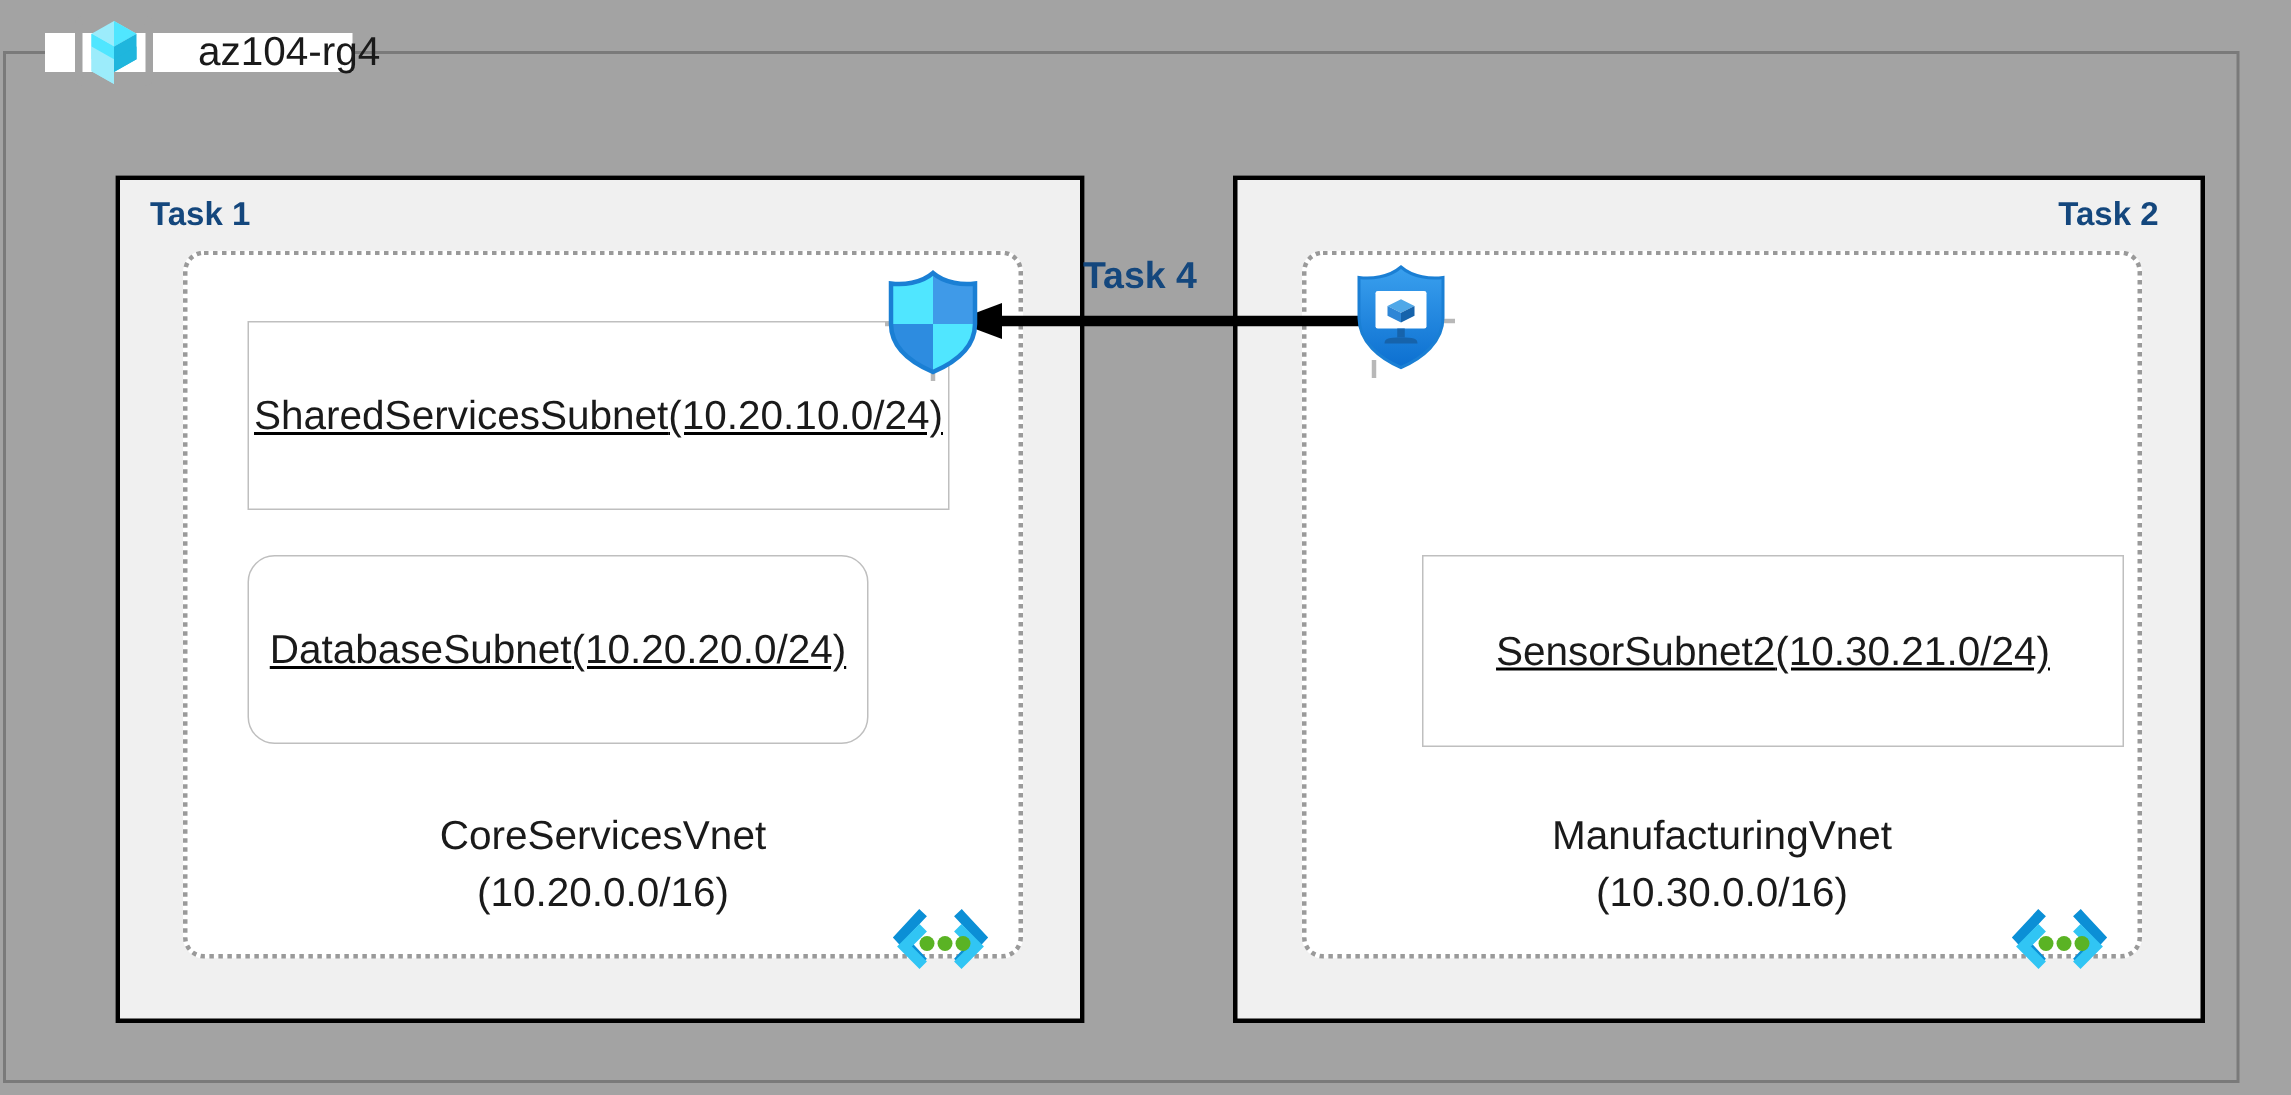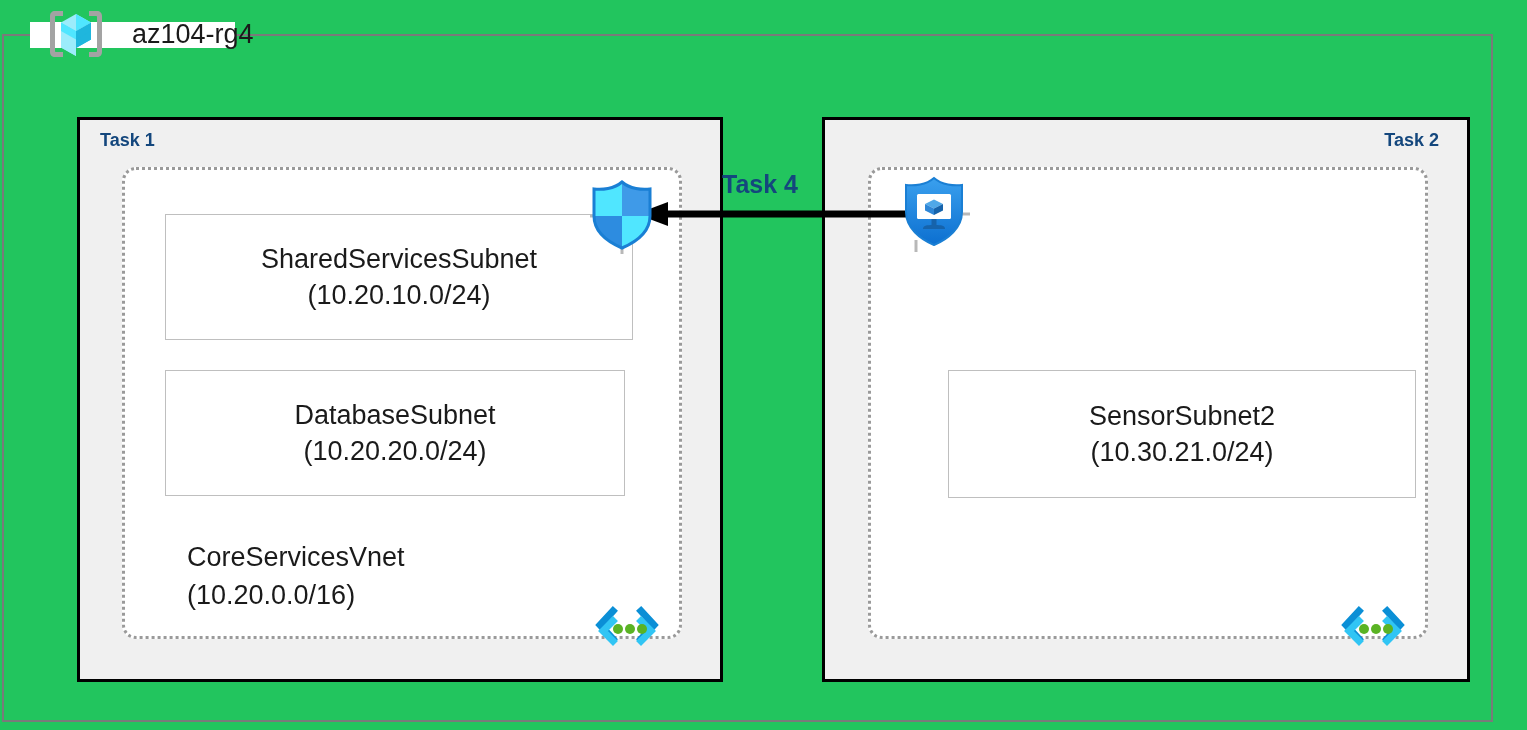--- a/index.html
+++ b/index.html
@@ -10,21 +10,21 @@
   }
   body {
     font-family: "Liberation Sans", sans-serif;
     -webkit-font-smoothing: antialiased;
   }
 
   #canvas {
     position: relative;
     width: 1527px;
     height: 730px;
-    background: #22c55e;
+    background: #a3a3a3;
     overflow: hidden;
   }
 
   
   .rg-frame {
     position: absolute;
     left: 2px;
     top: 34px;
     width: 1491px;
     height: 688px;
@@ -66,21 +66,21 @@
     box-sizing: border-box;
     background: #f0f0f0;
     border: 3px solid #000000;
   }
   #task-box-1 { left: 77px;  top: 117px; width: 646px; height: 565px; }
   #task-box-2 { left: 822px; top: 117px; width: 648px; height: 565px; }
 
   .task-label {
     position: absolute;
     top: 10px;
-    font-size: 18px;
+    font-size: 22px;
     font-weight: bold;
     color: #14477d;
     white-space: nowrap;
   }
   .task-label.left  { left: 20px; }
   .task-label.right { right: 28px; }
 
   
   .vnet-box {
     position: absolute;
@@ -92,41 +92,42 @@
   #vnet-box-1 { left: 122px; top: 167px; width: 560px; height: 472px; }
   #vnet-box-2 { left: 868px; top: 167px; width: 560px; height: 472px; }
 
   
   .subnet-box {
     position: absolute;
     box-sizing: border-box;
     border: 1px solid #bfbfbf;
     background: #ffffff;
     display: flex;
-    flex-direction: column;
+    flex-direction: row;
     align-items: center;
     justify-content: center;
+    text-decoration: underline;
   }
   .subnet-name,
   .subnet-cidr {
     font-size: 27px;
     color: #1a1a1a;
     line-height: 36px;
     white-space: nowrap;
   }
 
   #subnet-a1 { left: 165px; top: 214px; width: 468px; height: 126px; }
-  #subnet-a2 { left: 165px; top: 370px; width: 460px; height: 126px; }
+  #subnet-a2 { left: 165px; top: 370px; width: 414px; height: 126px; border-radius: 18px; }
   #subnet-b1 { left: 915px; top: 214px; width: 468px; height: 126px; }
   #subnet-b2 { left: 948px; top: 370px; width: 468px; height: 128px; }
 
   
   .vnet-caption {
     position: absolute;
-    text-align: left;
+    text-align: center;
     width: 430px;
   }
   #vnet-caption-1 { left: 187px; top: 538px; }
   #vnet-caption-2 { left: 933px; top: 538px; }
   .vnet-name,
   .vnet-cidr {
     font-size: 27px;
     color: #1a1a1a;
     line-height: 38px;
     white-space: nowrap;
@@ -240,20 +241,24 @@
   </div>
 
   <div class="vnet-box" id="vnet-box-2"></div>
 
 
   <div class="subnet-box" id="subnet-b2">
     <div class="subnet-name">SensorSubnet2</div>
     <div class="subnet-cidr">(10.30.21.0/24)</div>
   </div>
 
+  <div class="vnet-caption" id="vnet-caption-2">
+    <div class="vnet-name">ManufacturingVnet</div>
+    <div class="vnet-cidr">(10.30.0.0/16)</div>
+  </div>
 
   <div class="vnet-icon" id="vnet-icon-2">
     <svg width="66" height="48" viewBox="0 0 66 48" xmlns="http://www.w3.org/2000/svg">
       <g stroke-linecap="square" fill="none" stroke-width="7">
         <path d="M19 5 L6 19 L19 33" stroke="#0b8fd6"></path>
         <path d="M19 15 L9 25 L19 35" stroke="#31c5f4"></path>
         <path d="M47 5 L60 19 L47 33" stroke="#0b8fd6"></path>
         <path d="M47 15 L57 25 L47 35" stroke="#31c5f4"></path>
       </g>
       <circle cx="24" cy="23" r="5" fill="#5ab324"></circle>

